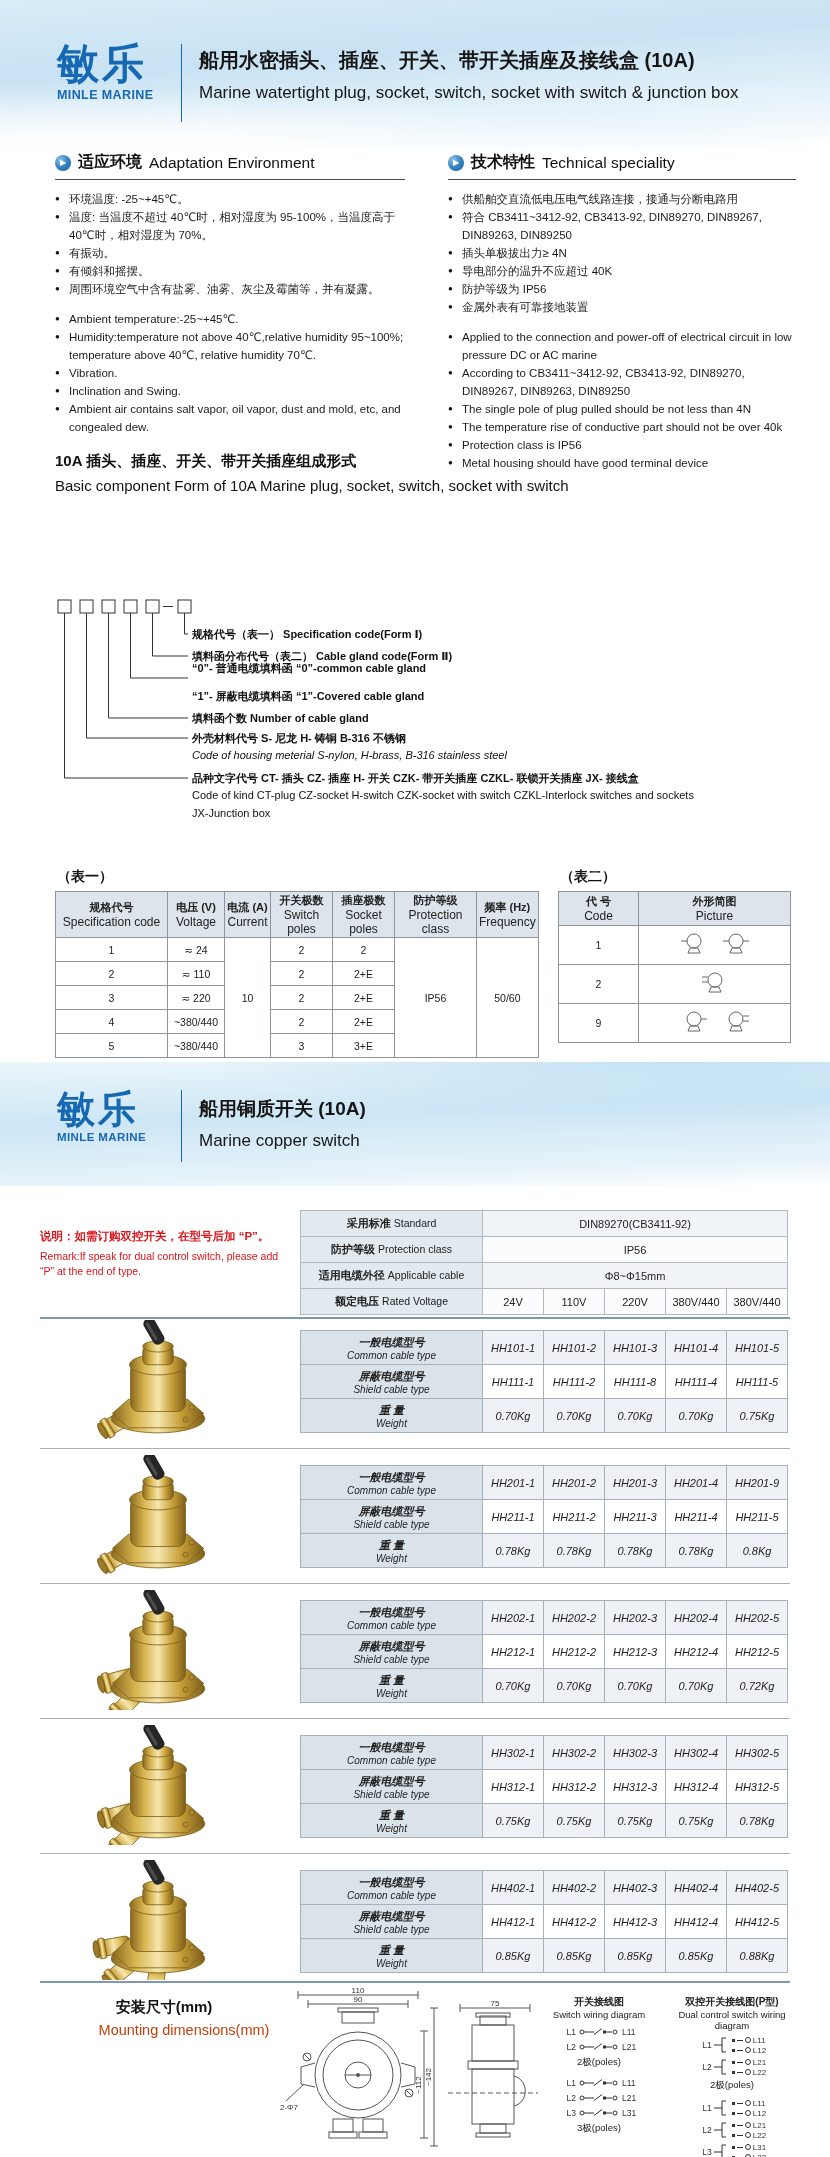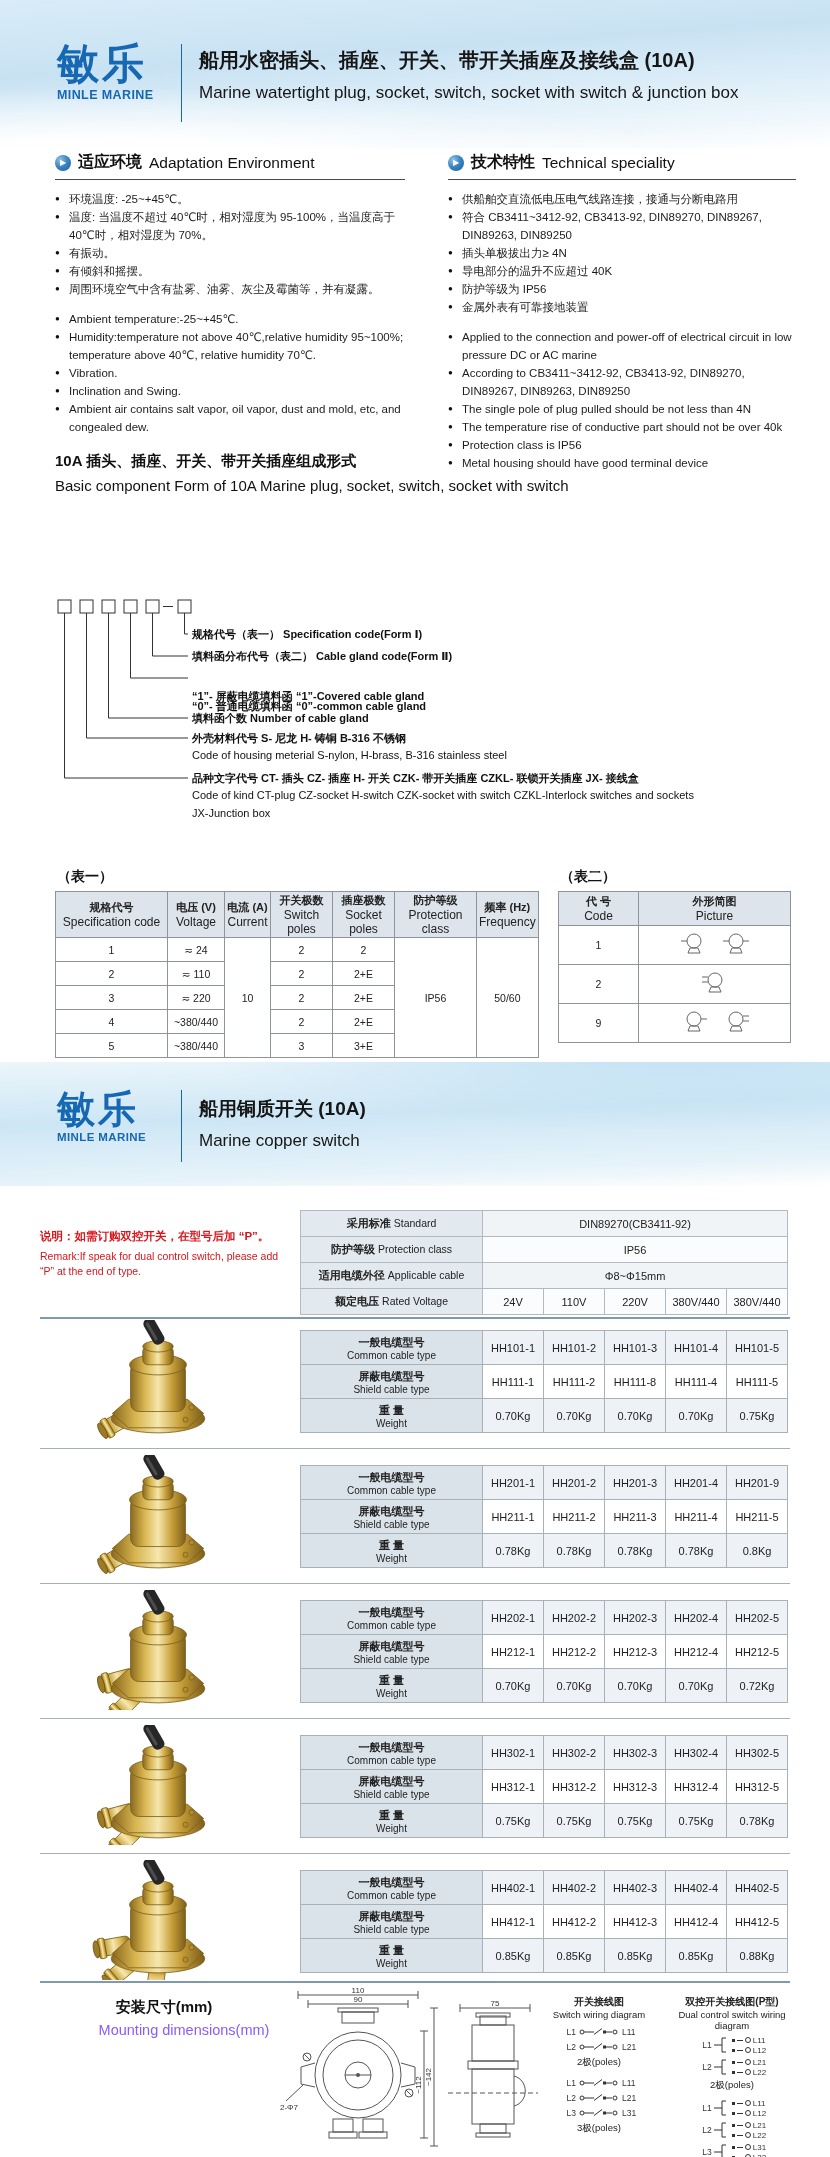--- a/index.html
+++ b/index.html
@@ -42,35 +42,35 @@
   .th-cn{font-size:11px;font-weight:bold;display:block;}
   .th-en{font-size:12px;display:block;}
   .cell{font-size:10.5px;}
   .form-label{font-size:14px;font-weight:bold;color:#111;}
   
   table.spec{border-collapse:collapse;}
   table.spec td{border:1px solid #b2b9c0;text-align:center;font-size:11px;padding:0 2px;}
   td.sp-label{background:#e2e9ef;text-align:center;}
   .sp-cn{font-weight:bold;font-size:11px;}
   .sp-en{font-size:10.5px;}
-  table.prod{border-collapse:collapse;}
+  table.prod{border-collapse:collapse;font-style:italic;}
   table.prod td{border:1px solid #a9b1b8;text-align:center;font-size:11px;padding:0 1px;}
   td.p-label{background:#dbe3ea;}
   tr.p-alt td{background:#eef2f6;}
   tr.p-alt td.p-label{background:#dbe3ea;}
   .p-cn{font-weight:bold;font-size:11px;display:block;}
   .p-en{font-size:10px;display:block;}
   .divider{position:absolute;left:40px;width:750px;background:#a9aeb3;height:1px;}
   .divider.strong{background:#7f9aac;height:2px;}
   
   .remark-cn{color:#d8151a;font-weight:bold;font-size:11.5px;line-height:17px;}
   .remark-en{color:#d8151a;font-size:10.5px;line-height:15px;margin-top:4px;}
   
   .mt-cn{font-size:15px;font-weight:bold;color:#111;}
-  .mt-en{font-size:14.5px;color:#8b5cf6;margin-top:5px;margin-left:40px;}
+  .mt-en{font-size:14.5px;color:#c2410c;margin-top:5px;margin-left:40px;}
   .wire-title-cn{font-size:10px;color:#222;font-weight:bold;}
   .wire-title-en{font-size:9.5px;color:#222;margin-bottom:4px;}
   .wire-block{position:absolute;text-align:center;}
   .srow{display:flex;align-items:center;justify-content:center;gap:3px;height:15px;}
   .srow span{font-size:8.5px;color:#333;min-width:16px;}
   .wlabel{font-size:9.5px;color:#222;margin:2px 0 6px 0;}
   .dgroup{display:flex;align-items:center;justify-content:center;gap:2px;margin-bottom:2px;}
   .dgroup .dleft{font-size:8.5px;color:#333;min-width:14px;text-align:right;}
   .dright .dr{display:flex;align-items:center;gap:2px;height:10px;}
   .dright .dr span.txt{font-size:8px;color:#333;}
@@ -167,25 +167,25 @@
       <path d="M102.5,18 V61 H138"></path>
       <path d="M80.5,18 V83 H138"></path>
       <path d="M58.5,18 V123 H138"></path>
       <path d="M36.5,18 V143 H138"></path>
       <path d="M14.5,18 V183 H138"></path>
     </g>
   </svg>
 
   <div class="cf-line cf-cn" style="left:192px;top:627px;">规格代号（表一） Specification code(Form Ⅰ)</div>
   <div class="cf-line cf-cn" style="left:192px;top:649px;">填料函分布代号（表二） Cable gland code(Form Ⅱ)</div>
-  <div class="cf-line cf-cn" style="left:192px;top:699px;">“0”- 普通电缆填料函 “0”-common cable gland</div>
+  <div class="cf-line cf-cn" style="left:192px;top:661px;">“0”- 普通电缆填料函 “0”-common cable gland</div>
   <div class="cf-line cf-cn" style="left:192px;top:689px;">“1”- 屏蔽电缆填料函 “1”-Covered cable gland</div>
   <div class="cf-line cf-cn" style="left:192px;top:711px;">填料函个数 Number of cable gland</div>
   <div class="cf-line cf-cn" style="left:192px;top:731px;">外壳材料代号 S- 尼龙 H- 铸铜 B-316 不锈钢</div>
-  <div class="cf-line" style="left:192px;top:749px;">Code of housing meterial S-nylon, H-brass, B-316 stainless steel</div>
+  <div class="cf-line" style="left:192px;top:749px;font-style:italic;">Code of housing meterial S-nylon, H-brass, B-316 stainless steel</div>
   <div class="cf-line cf-cn" style="left:192px;top:771px;">品种文字代号 CT- 插头 CZ- 插座 H- 开关 CZK- 带开关插座 CZKL- 联锁开关插座 JX- 接线盒</div>
   <div class="cf-line" style="left:192px;top:789px;">Code of kind CT-plug CZ-socket H-switch CZK-socket with switch CZKL-Interlock switches and sockets</div>
   <div class="cf-line" style="left:192px;top:807px;">JX-Junction box</div>
 
   <div class="abs form-label" style="left:57px;top:868px;">（表一）</div>
   <div class="abs" style="left:55px;top:891px;" id="form1-holder">
       <table class="grid">
         <colgroup>
           <col style="width:112px">
           <col style="width:57px">

